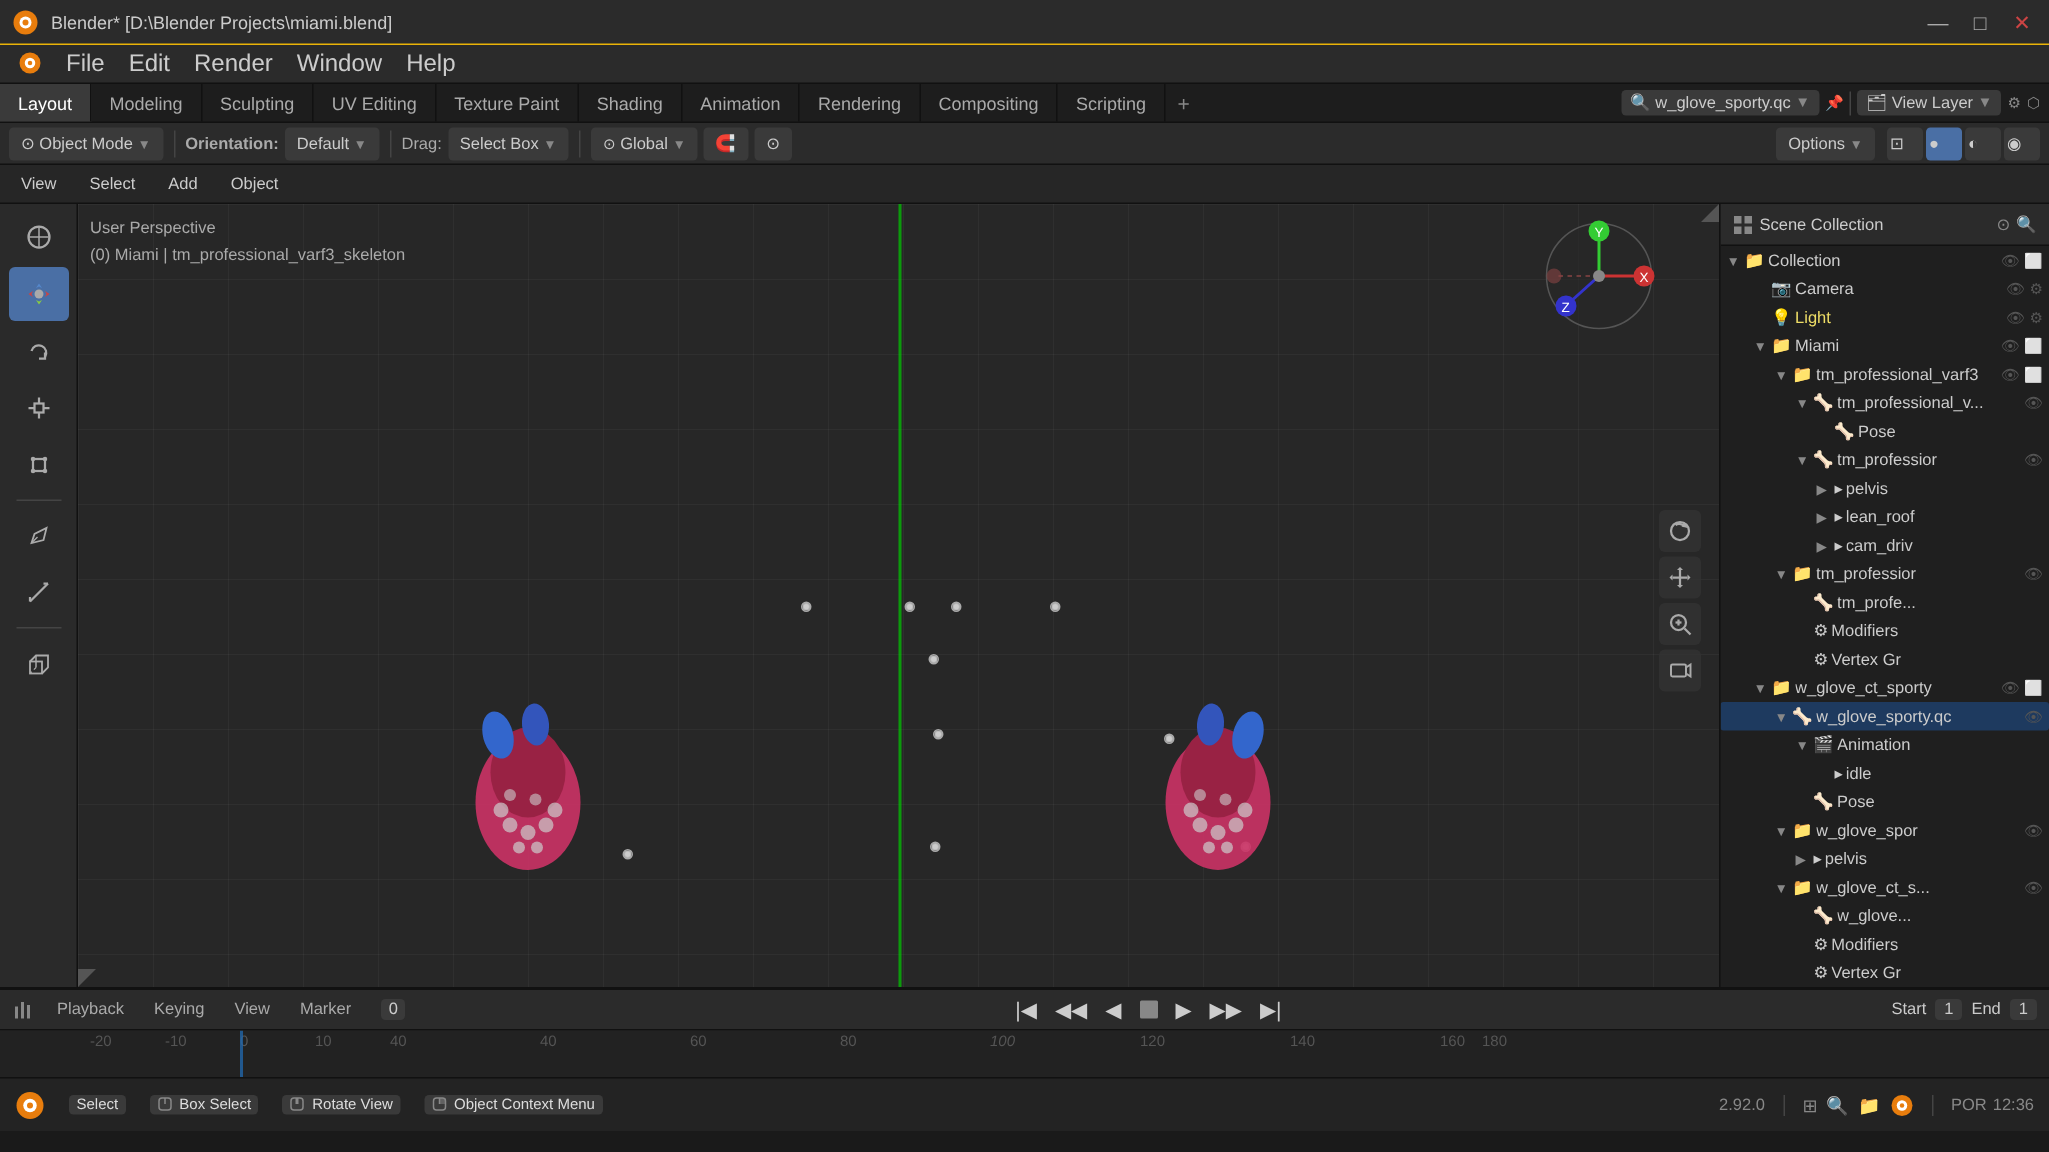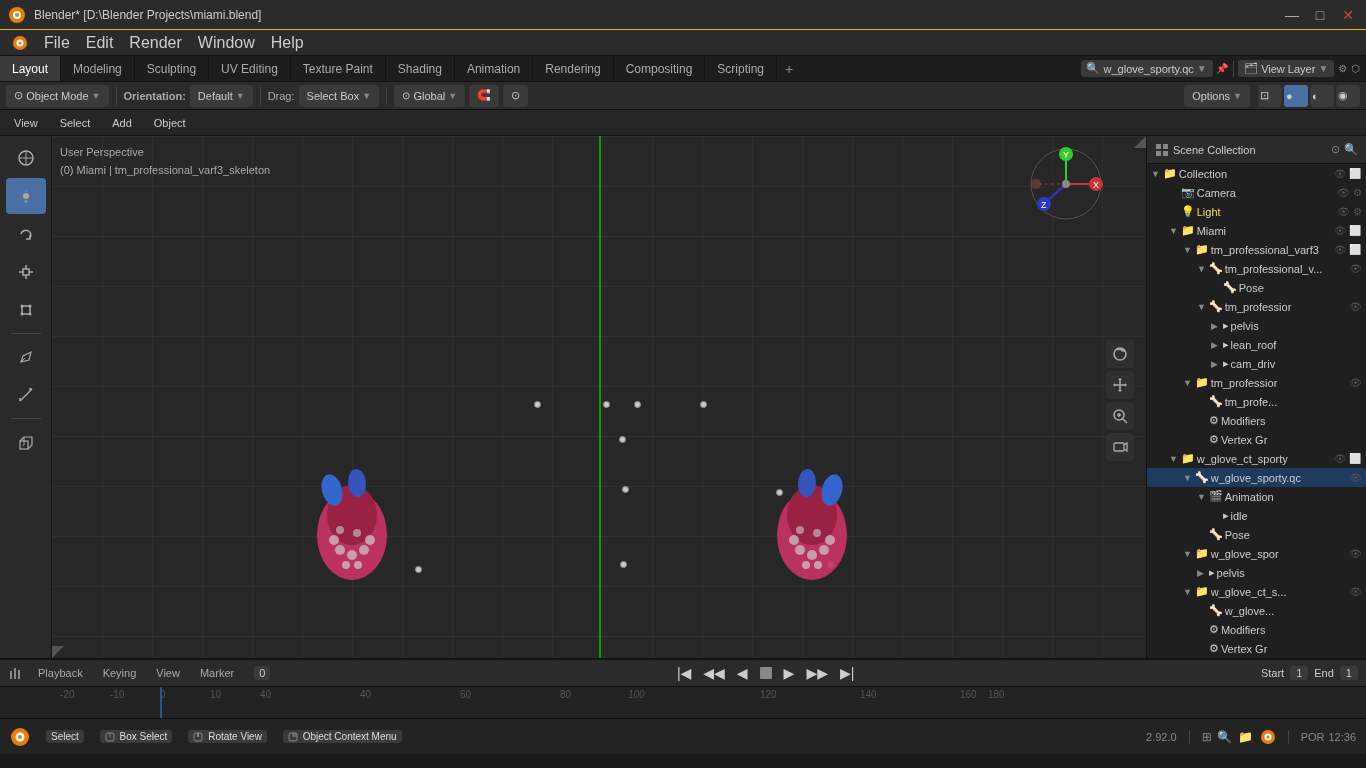--- a/index.html
+++ b/index.html
@@ -944,21 +944,21 @@
 
   <div id="timeline-numbers" style="background:#222;position:relative;height:32px;">
     <div class="tl-number" style="left:60px;">-20</div>
     <div class="tl-number" style="left:110px;">-10</div>
     <div class="tl-number" style="left:160px;">0</div>
     <div class="tl-number" style="left:210px;">10</div>
     <div class="tl-number" style="left:260px;">40</div>
     <div class="tl-number" style="left:360px;">40</div>
     <div class="tl-number" style="left:460px;">60</div>
     <div class="tl-number" style="left:560px;">80</div>
-    <div class="tl-number" style="left:628px;font-style:italic;">100</div>
+    <div class="tl-number" style="left:660px;font-style:italic;">100</div>
     <div class="tl-number" style="left:760px;">120</div>
     <div class="tl-number" style="left:860px;">140</div>
     <div class="tl-number" style="left:960px;">160</div>
     <div class="tl-number" style="left:988px;">180</div>
 
     <div style="position:absolute;left:160px;top:0;width:2px;height:100%;background:#2266aa;opacity:0.8;"></div>
   </div>
 </div>
 
 <div id="status-bar">

